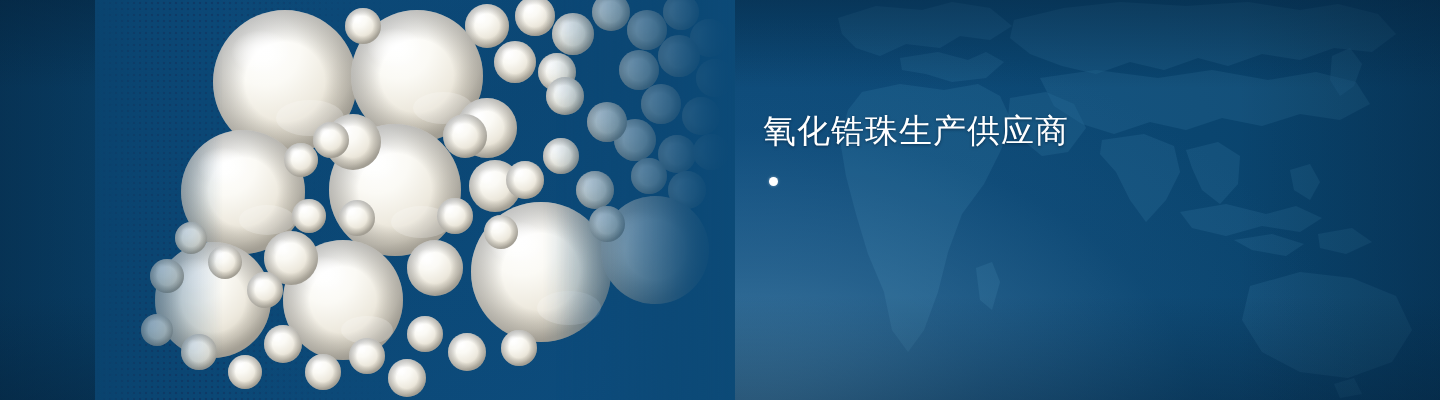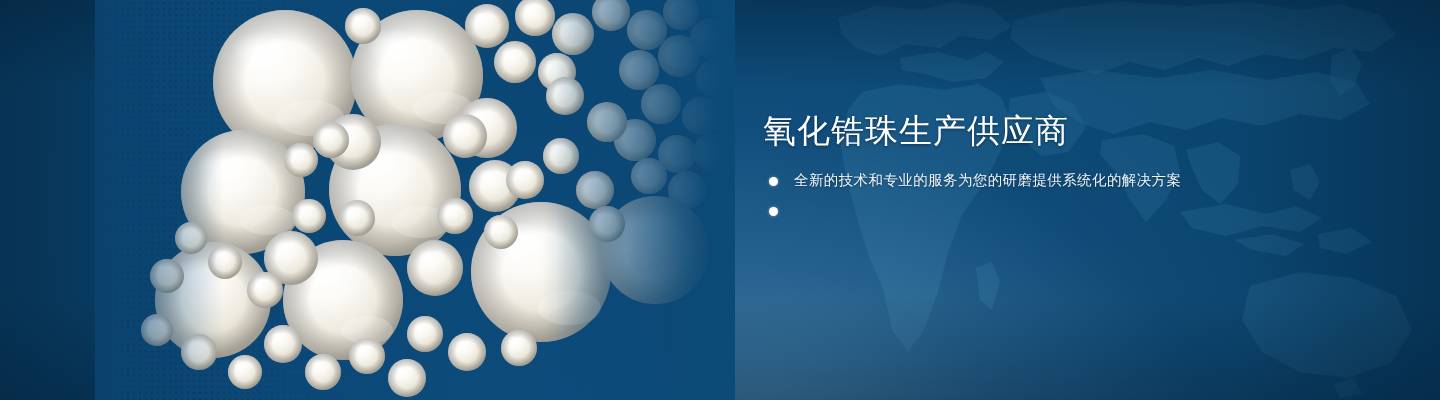--- a/index.html
+++ b/index.html
@@ -481,21 +481,17 @@
     <div class="beads-fade"></div>
   </div>
 
   <div class="content">
 
     <h1 class="headline">氧化锆珠生产供应商</h1>
 
     <ul class="bullets">
       <li class="bullet">
         <span class="dot"></span>
-        <span>全新的技术和专业的服务为您的研磨提供系统化的解决方案</span>
-      </li>
-      <li class="bullet">
-        <span class="dot"></span>
       </li>
     </ul>
 
   </div>
 </div>
 
 </body></html>

